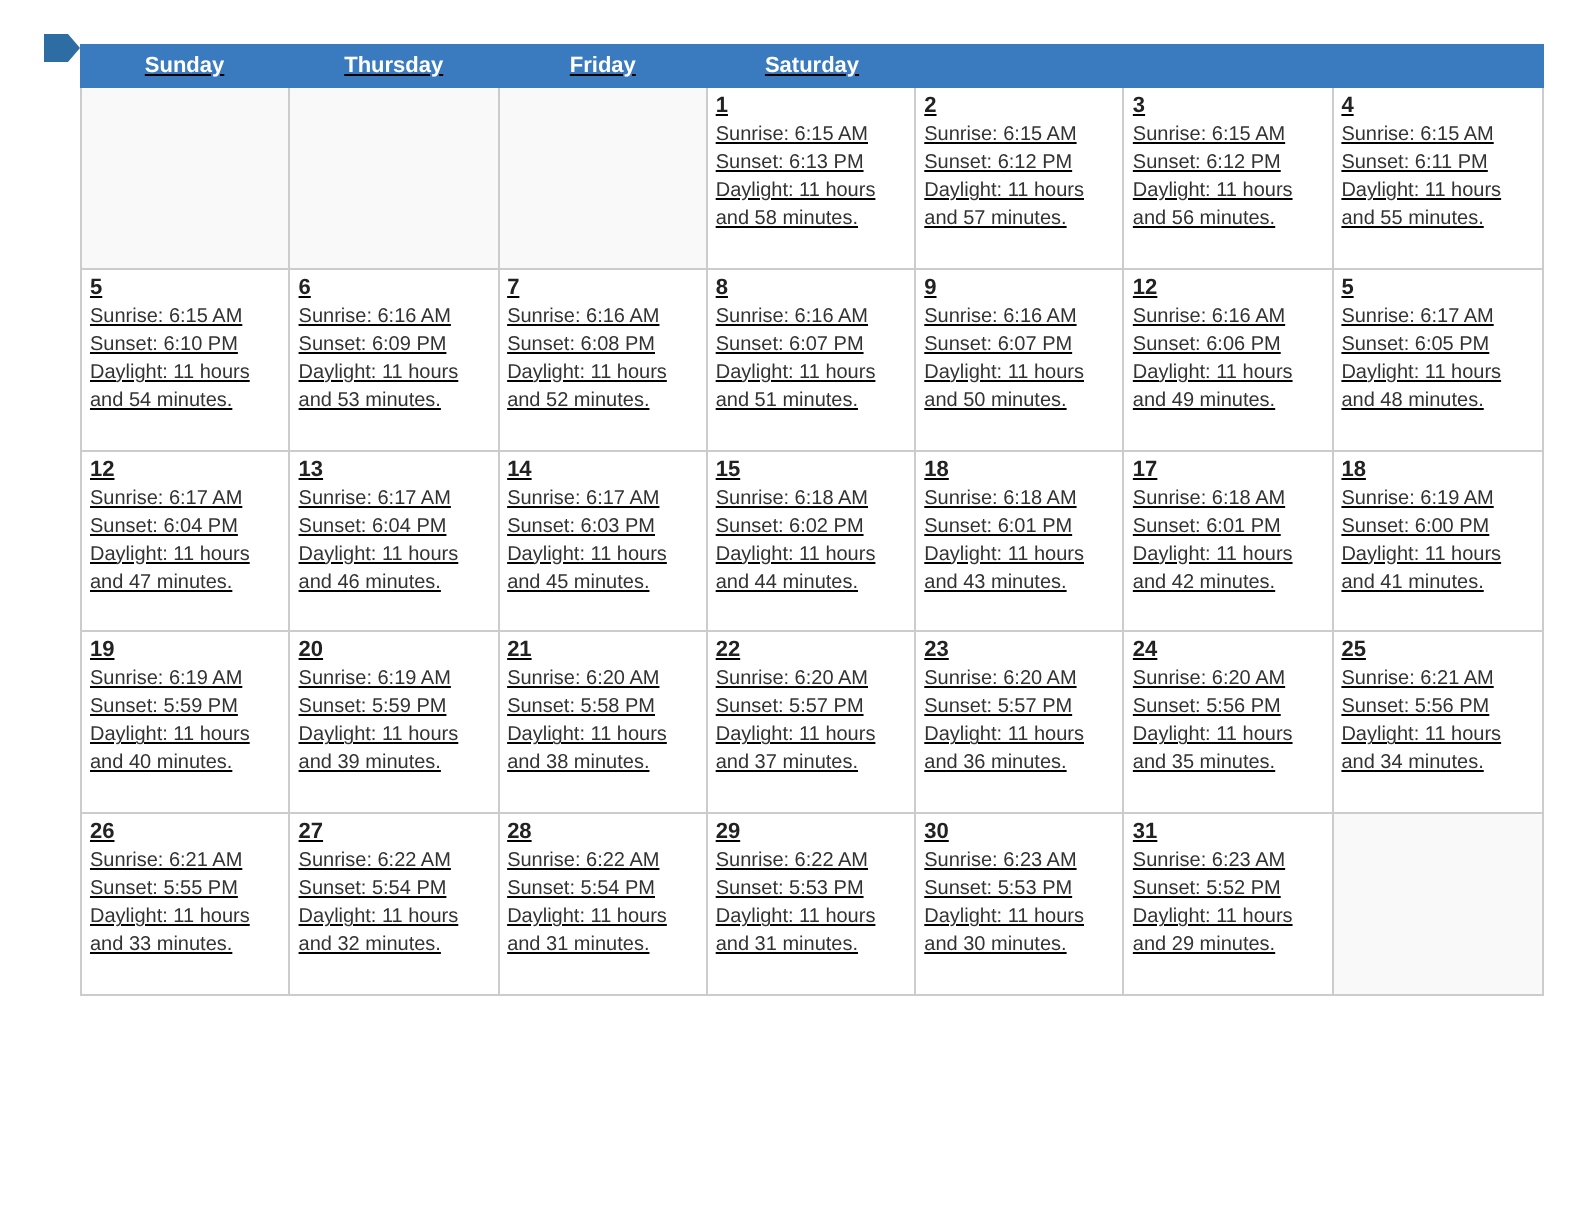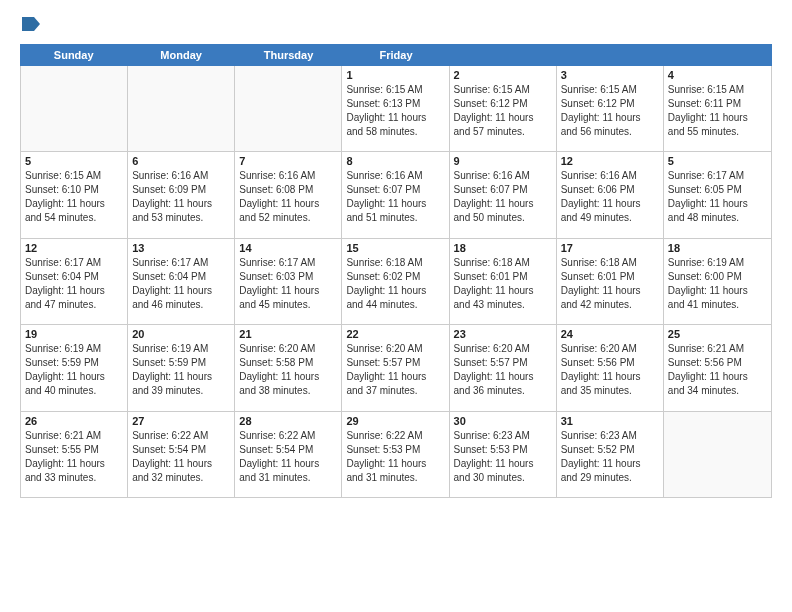--- a/index.html
+++ b/index.html
@@ -8,21 +8,22 @@
       background: #fff;
       width: 792px;
       height: 612px;
       overflow: hidden;
     }
     .page {
       width: 792px;
       height: 508px;
       padding: 16px 20px 10px 20px;
       display: flex;
-      flex-direction: column;
+      flex-direction: row;
+      text-decoration: underline;
     }
     .header {
       display: flex;
       align-items: flex-start;
       justify-content: space-between;
       margin-bottom: 4px;
     }
     .logo {
       display: flex;
       flex-direction: column;
@@ -134,23 +135,23 @@
     </div>
     <div class="title-block">
       <div class="month-title"></div>
       <div class="location-title"></div>
     </div>
   </div>
 
   <div class="calendar">
     <div class="cal-header">
     <div class="cal-header-cell">Sunday</div>
-        <div class="cal-header-cell">Monday</div>
         <div class="cal-header-cell">Thursday</div>
         <div class="cal-header-cell">Friday</div>
+        <div class="cal-header-cell">Saturday</div>
       </div>
     <div class="cal-body">
     <div class="cal-row">
           <div class="cal-cell empty"></div>
           <div class="cal-cell empty"></div>
           <div class="cal-cell empty"></div>
           <div class="cal-cell">
             <div class="day-num">1</div>
             <div class="cell-info" style="white-space: pre-line;">Sunrise: 6:15 AM
 Sunset: 6:13 PM

